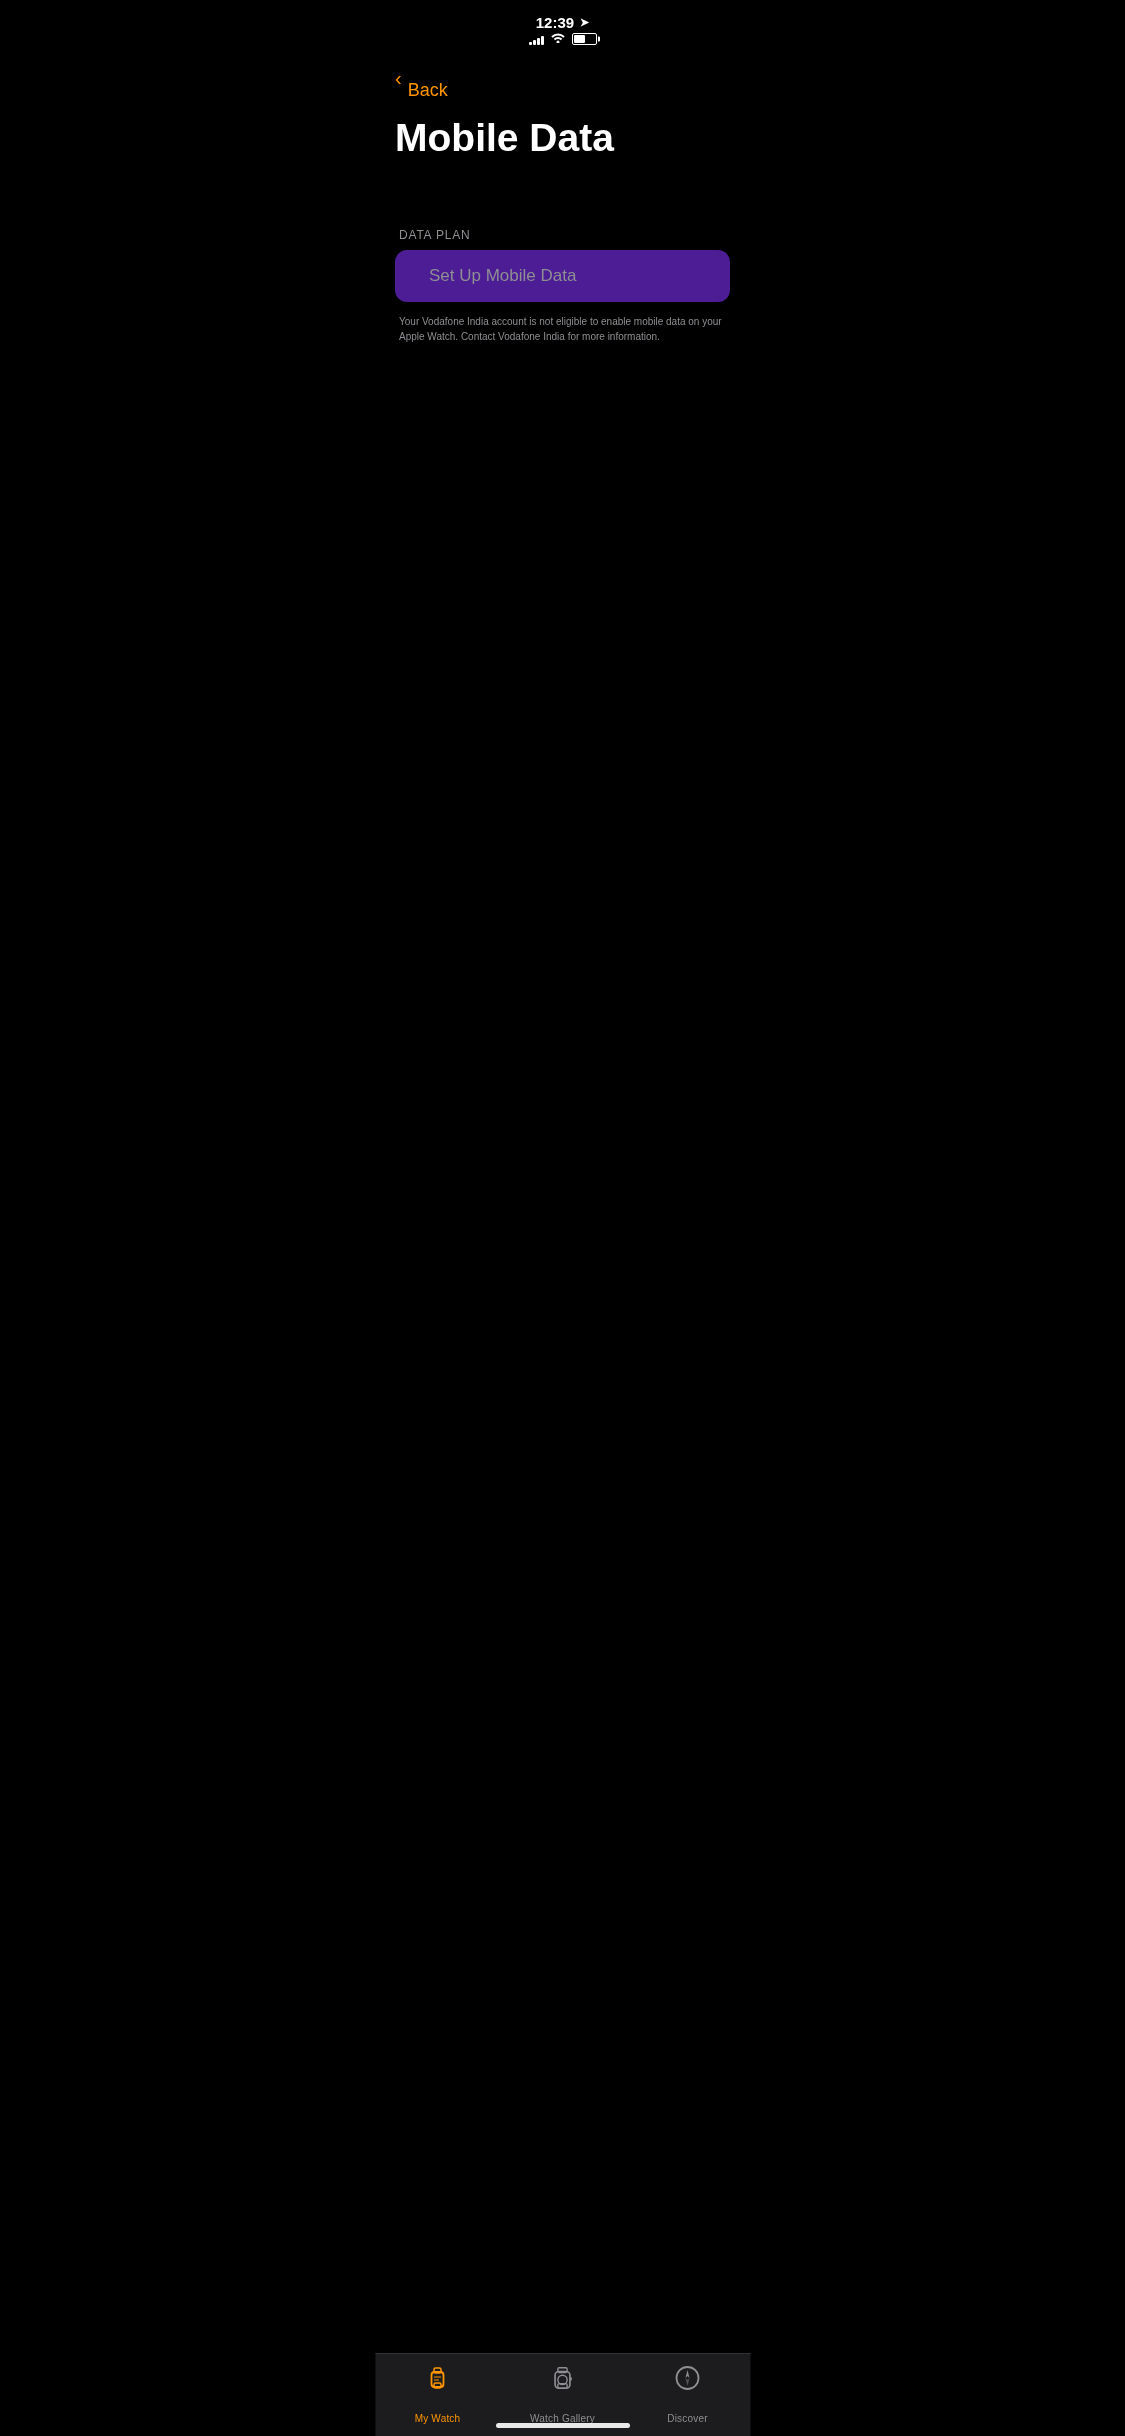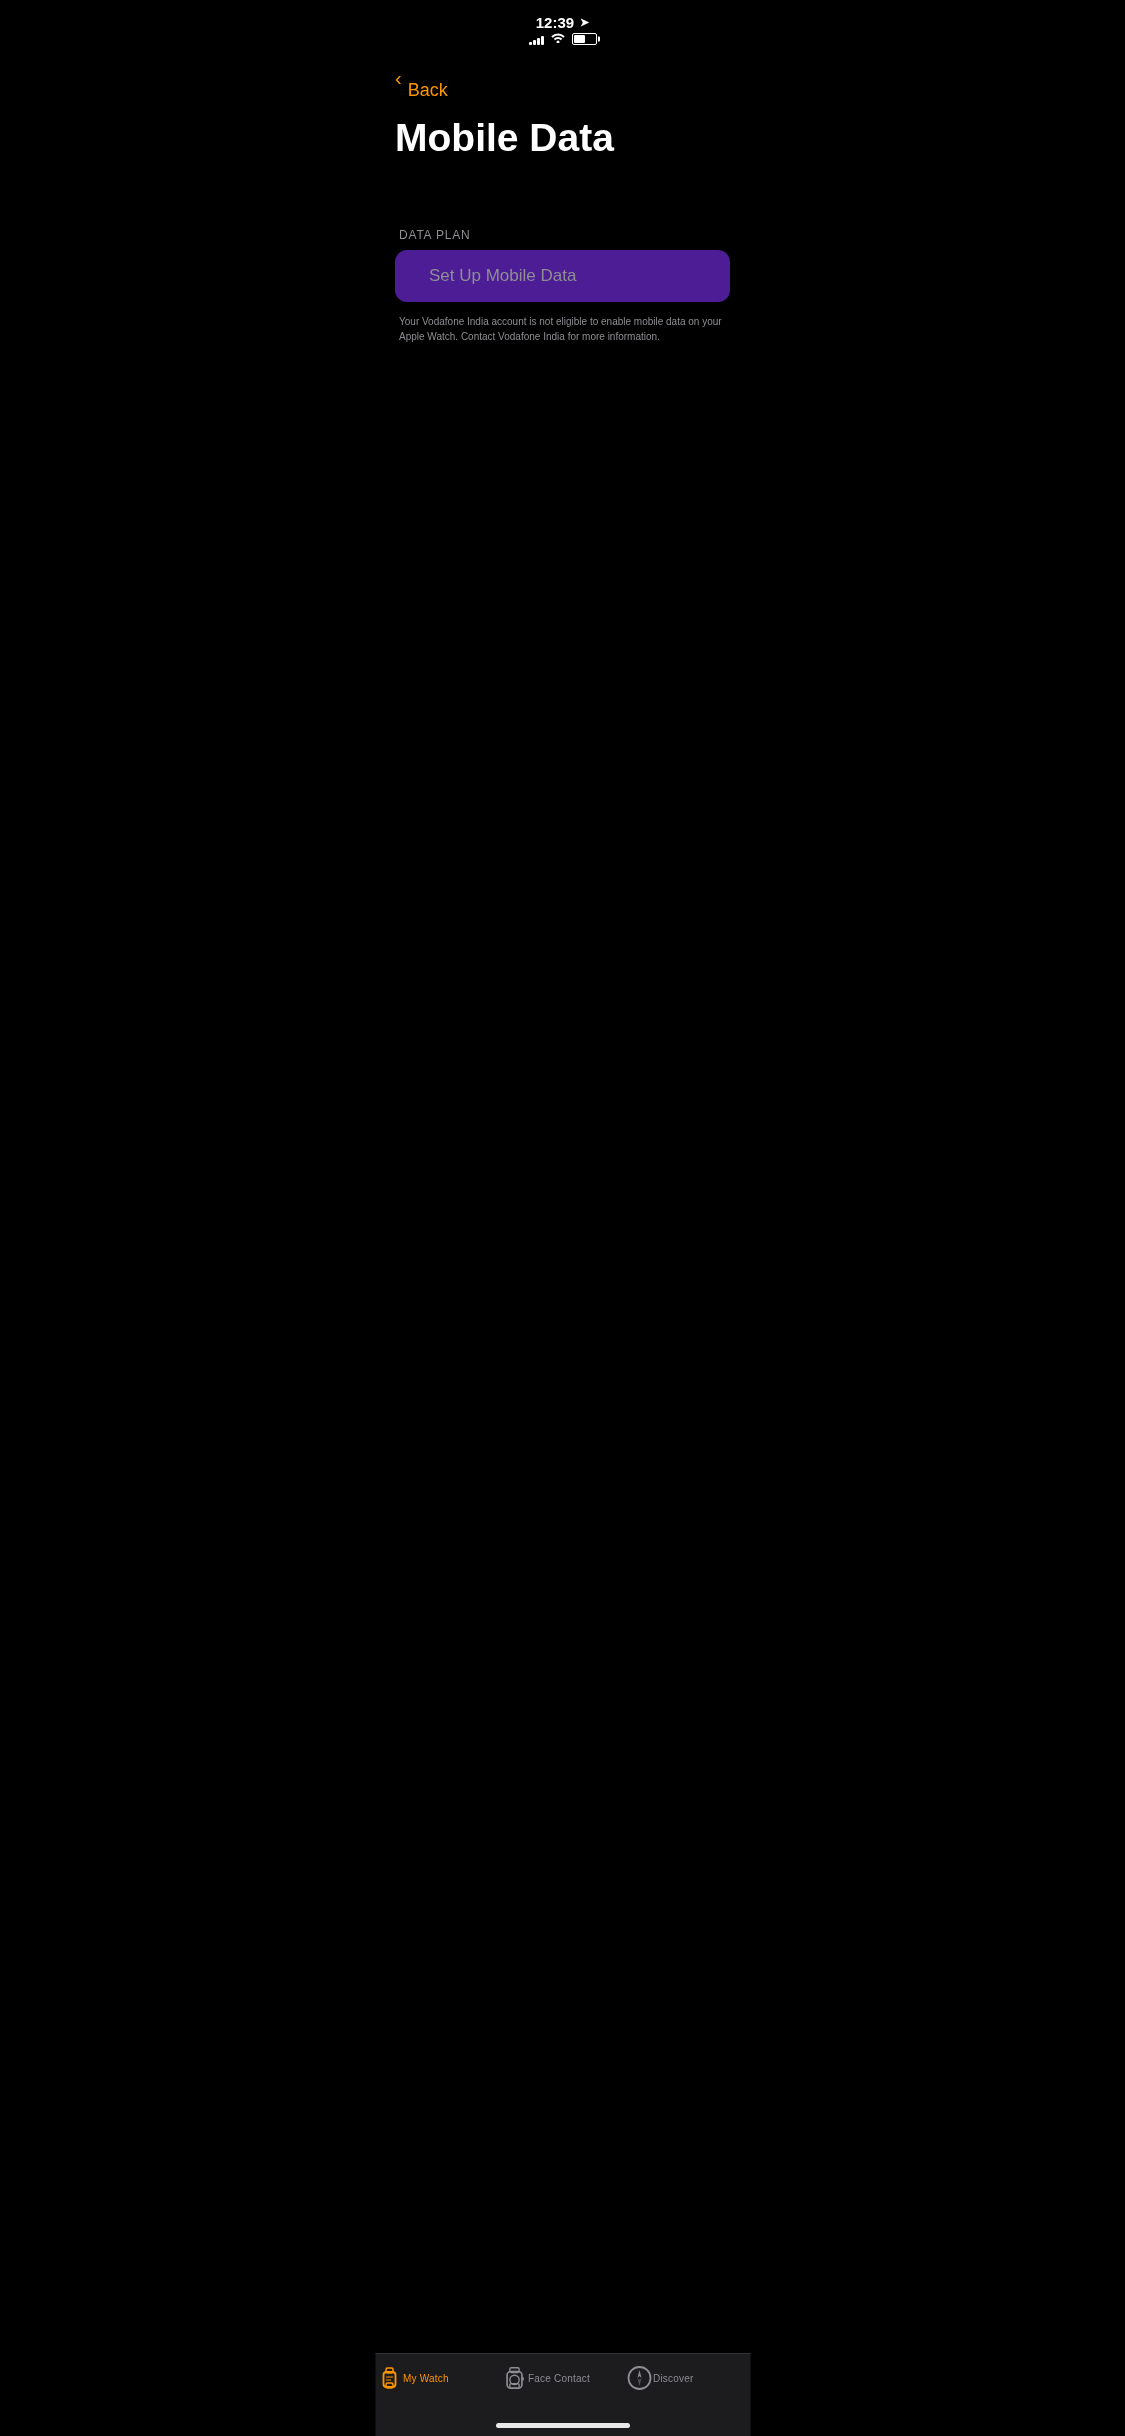--- a/index.html
+++ b/index.html
@@ -176,23 +176,23 @@
       border-top: 0.5px solid #333333;
       display: flex;
       justify-content: space-around;
       align-items: flex-start;
       padding: 10px 0 0 0;
       height: 83px;
     }
 
     .tab-item {
       display: flex;
-      flex-direction: row;
-      align-items: center;
-      gap: 0;
+      flex-direction: column;
+      align-items: center;
+      gap: 21px;
       flex: 1;
       cursor: pointer;
       padding-bottom: 8px;
     }
 
     .tab-icon {
       width: 28px;
       height: 28px;
       display: flex;
       align-items: center;
@@ -312,21 +312,21 @@
 
         <rect x="8" y="3" width="10" height="5" rx="1.5" stroke="#8E8E93" stroke-width="1.5" fill="none"></rect>
 
         <rect x="8" y="20" width="10" height="5" rx="1.5" stroke="#8E8E93" stroke-width="1.5" fill="none"></rect>
 
         <circle cx="13" cy="16" r="5" stroke="#8E8E93" stroke-width="1.5" fill="none"></circle>
 
         <rect x="21" y="13" width="2" height="4" rx="1" fill="#8E8E93"></rect>
       </svg>
     </div>
-    <span class="tab-label inactive">Face Contact</span>
+    <span class="tab-label inactive">Watch Gallery</span>
   </div>
 
   <div class="tab-item">
     <div class="tab-icon discover-icon">
       <svg width="26" height="26" viewBox="0 0 26 26" fill="none" xmlns="http://www.w3.org/2000/svg">
         <circle cx="13" cy="13" r="11" stroke="#8E8E93" stroke-width="1.8" fill="none"></circle>
 
         <polygon points="13,5 15,13 13,11 11,13" fill="#8E8E93"></polygon>
         <polygon points="13,21 11,13 13,15 15,13" fill="#8E8E93" opacity="0.5"></polygon>
       </svg>

